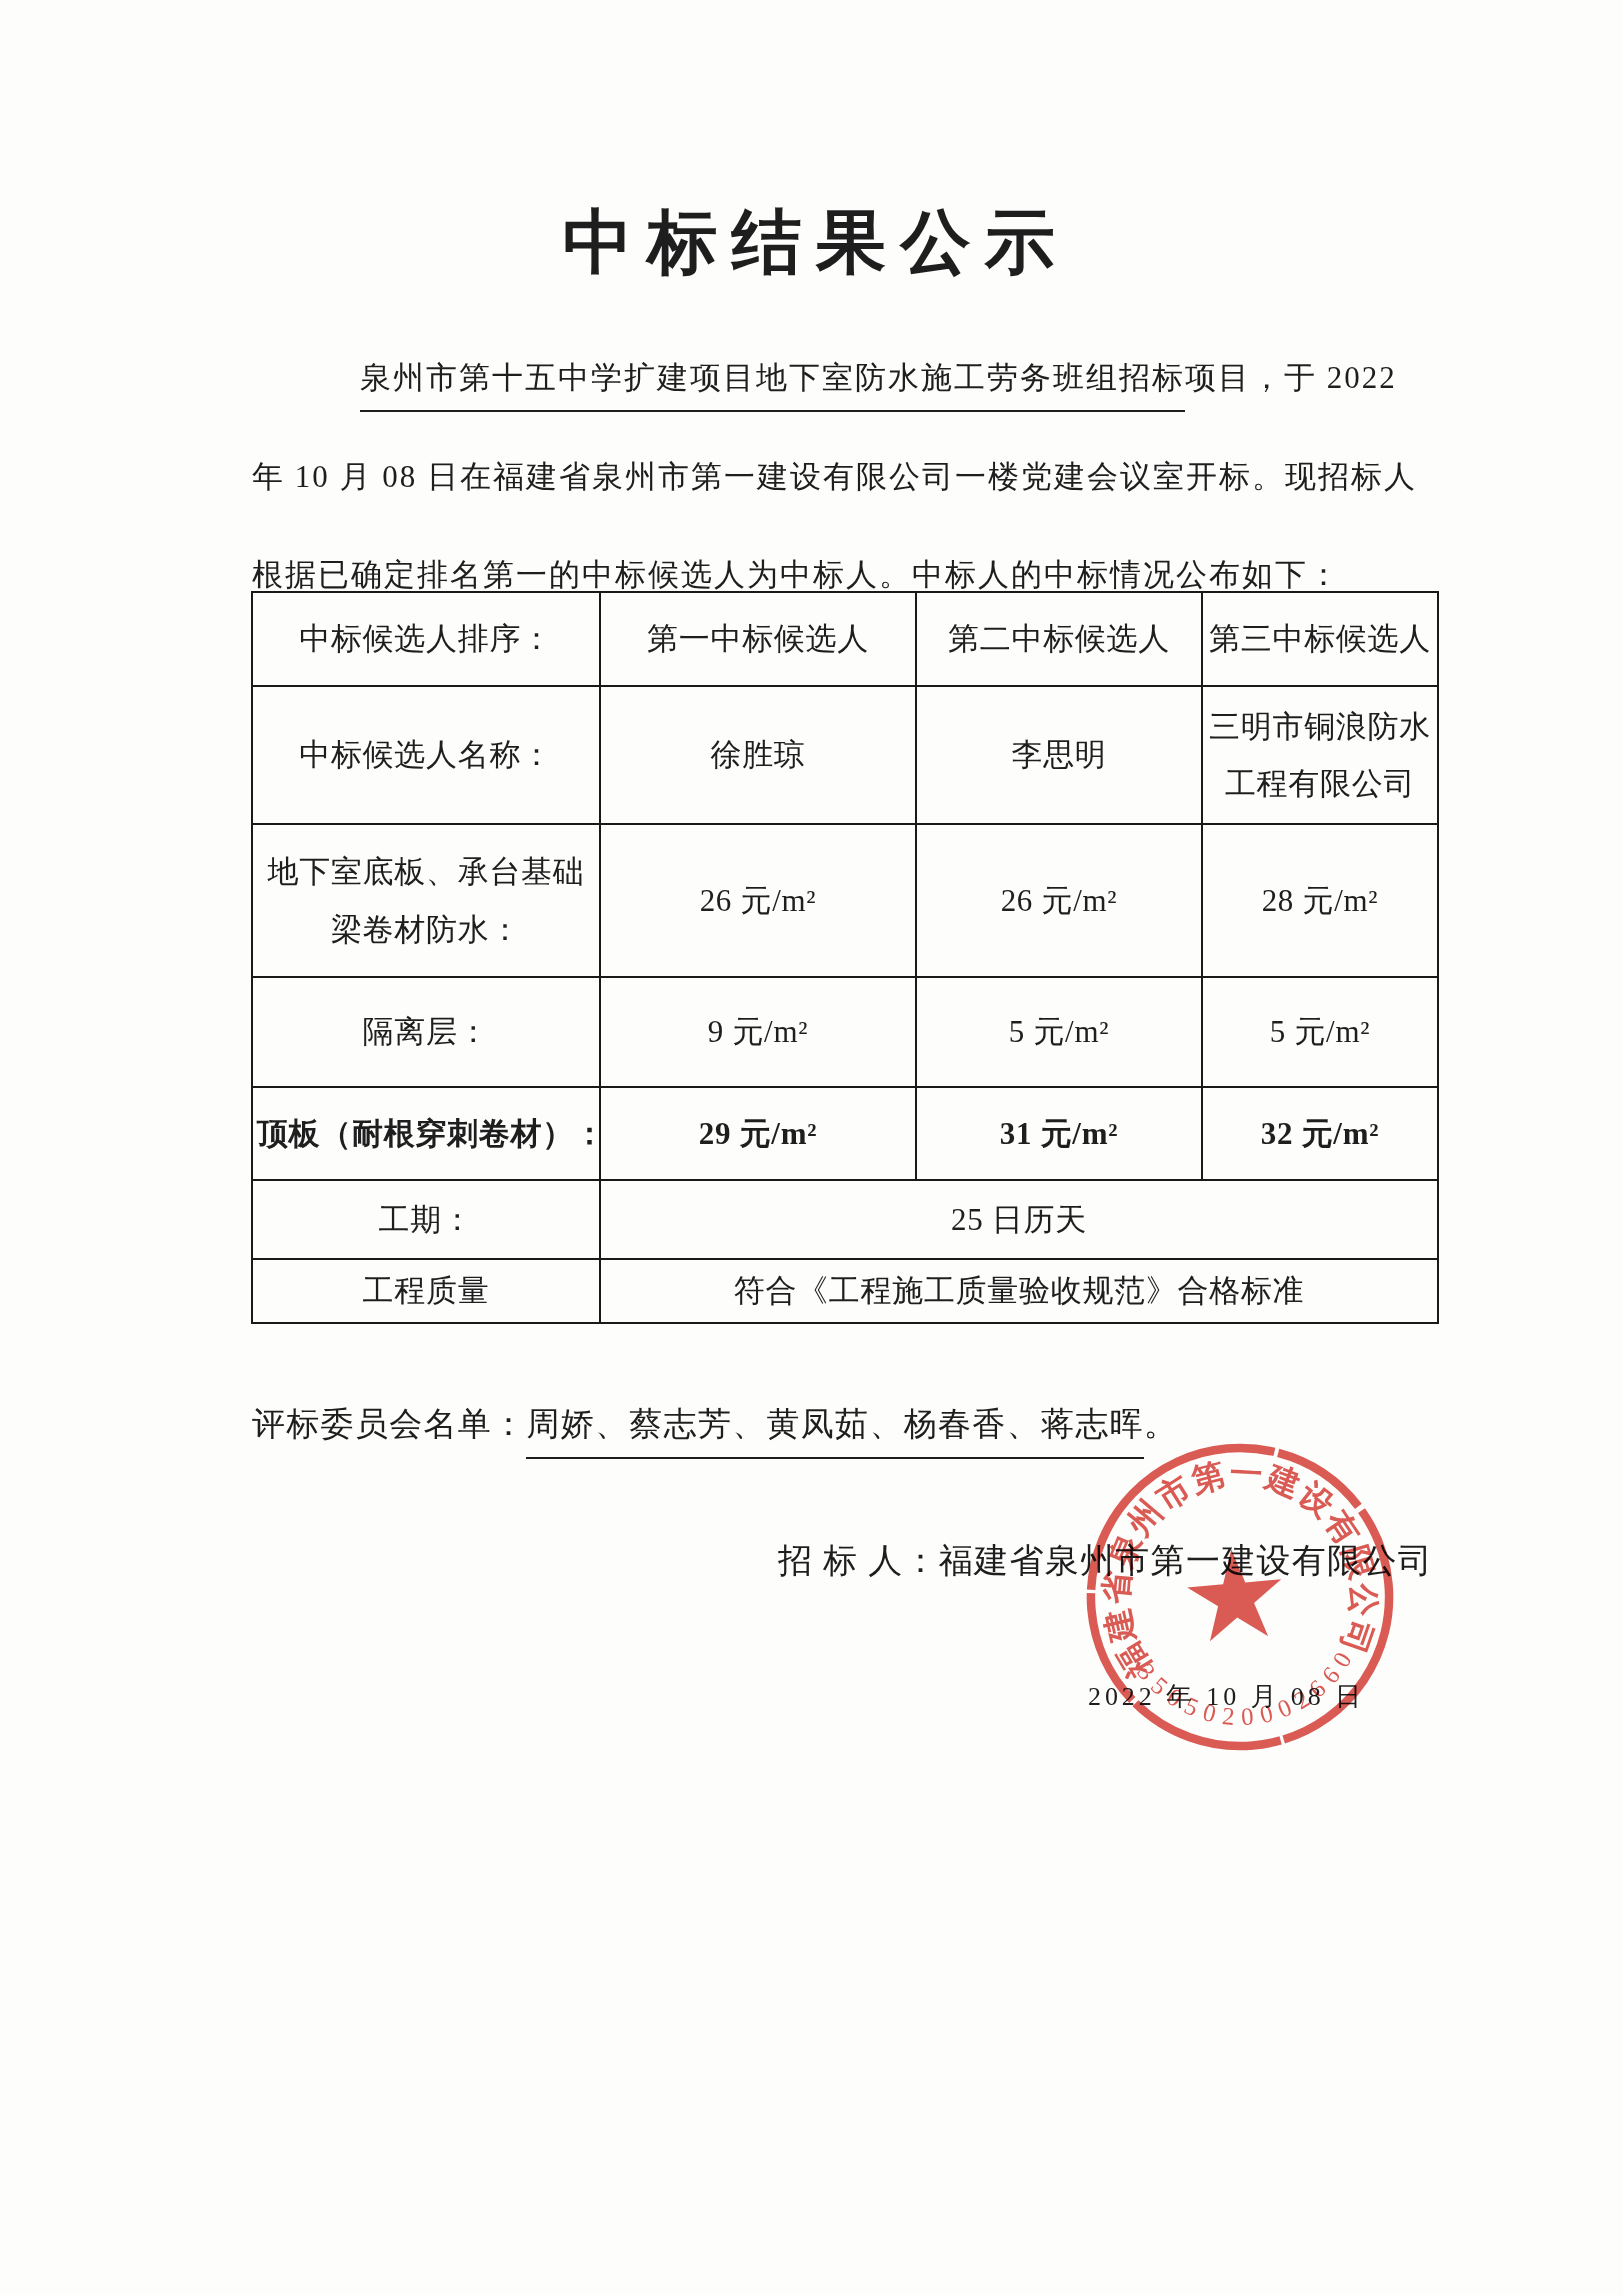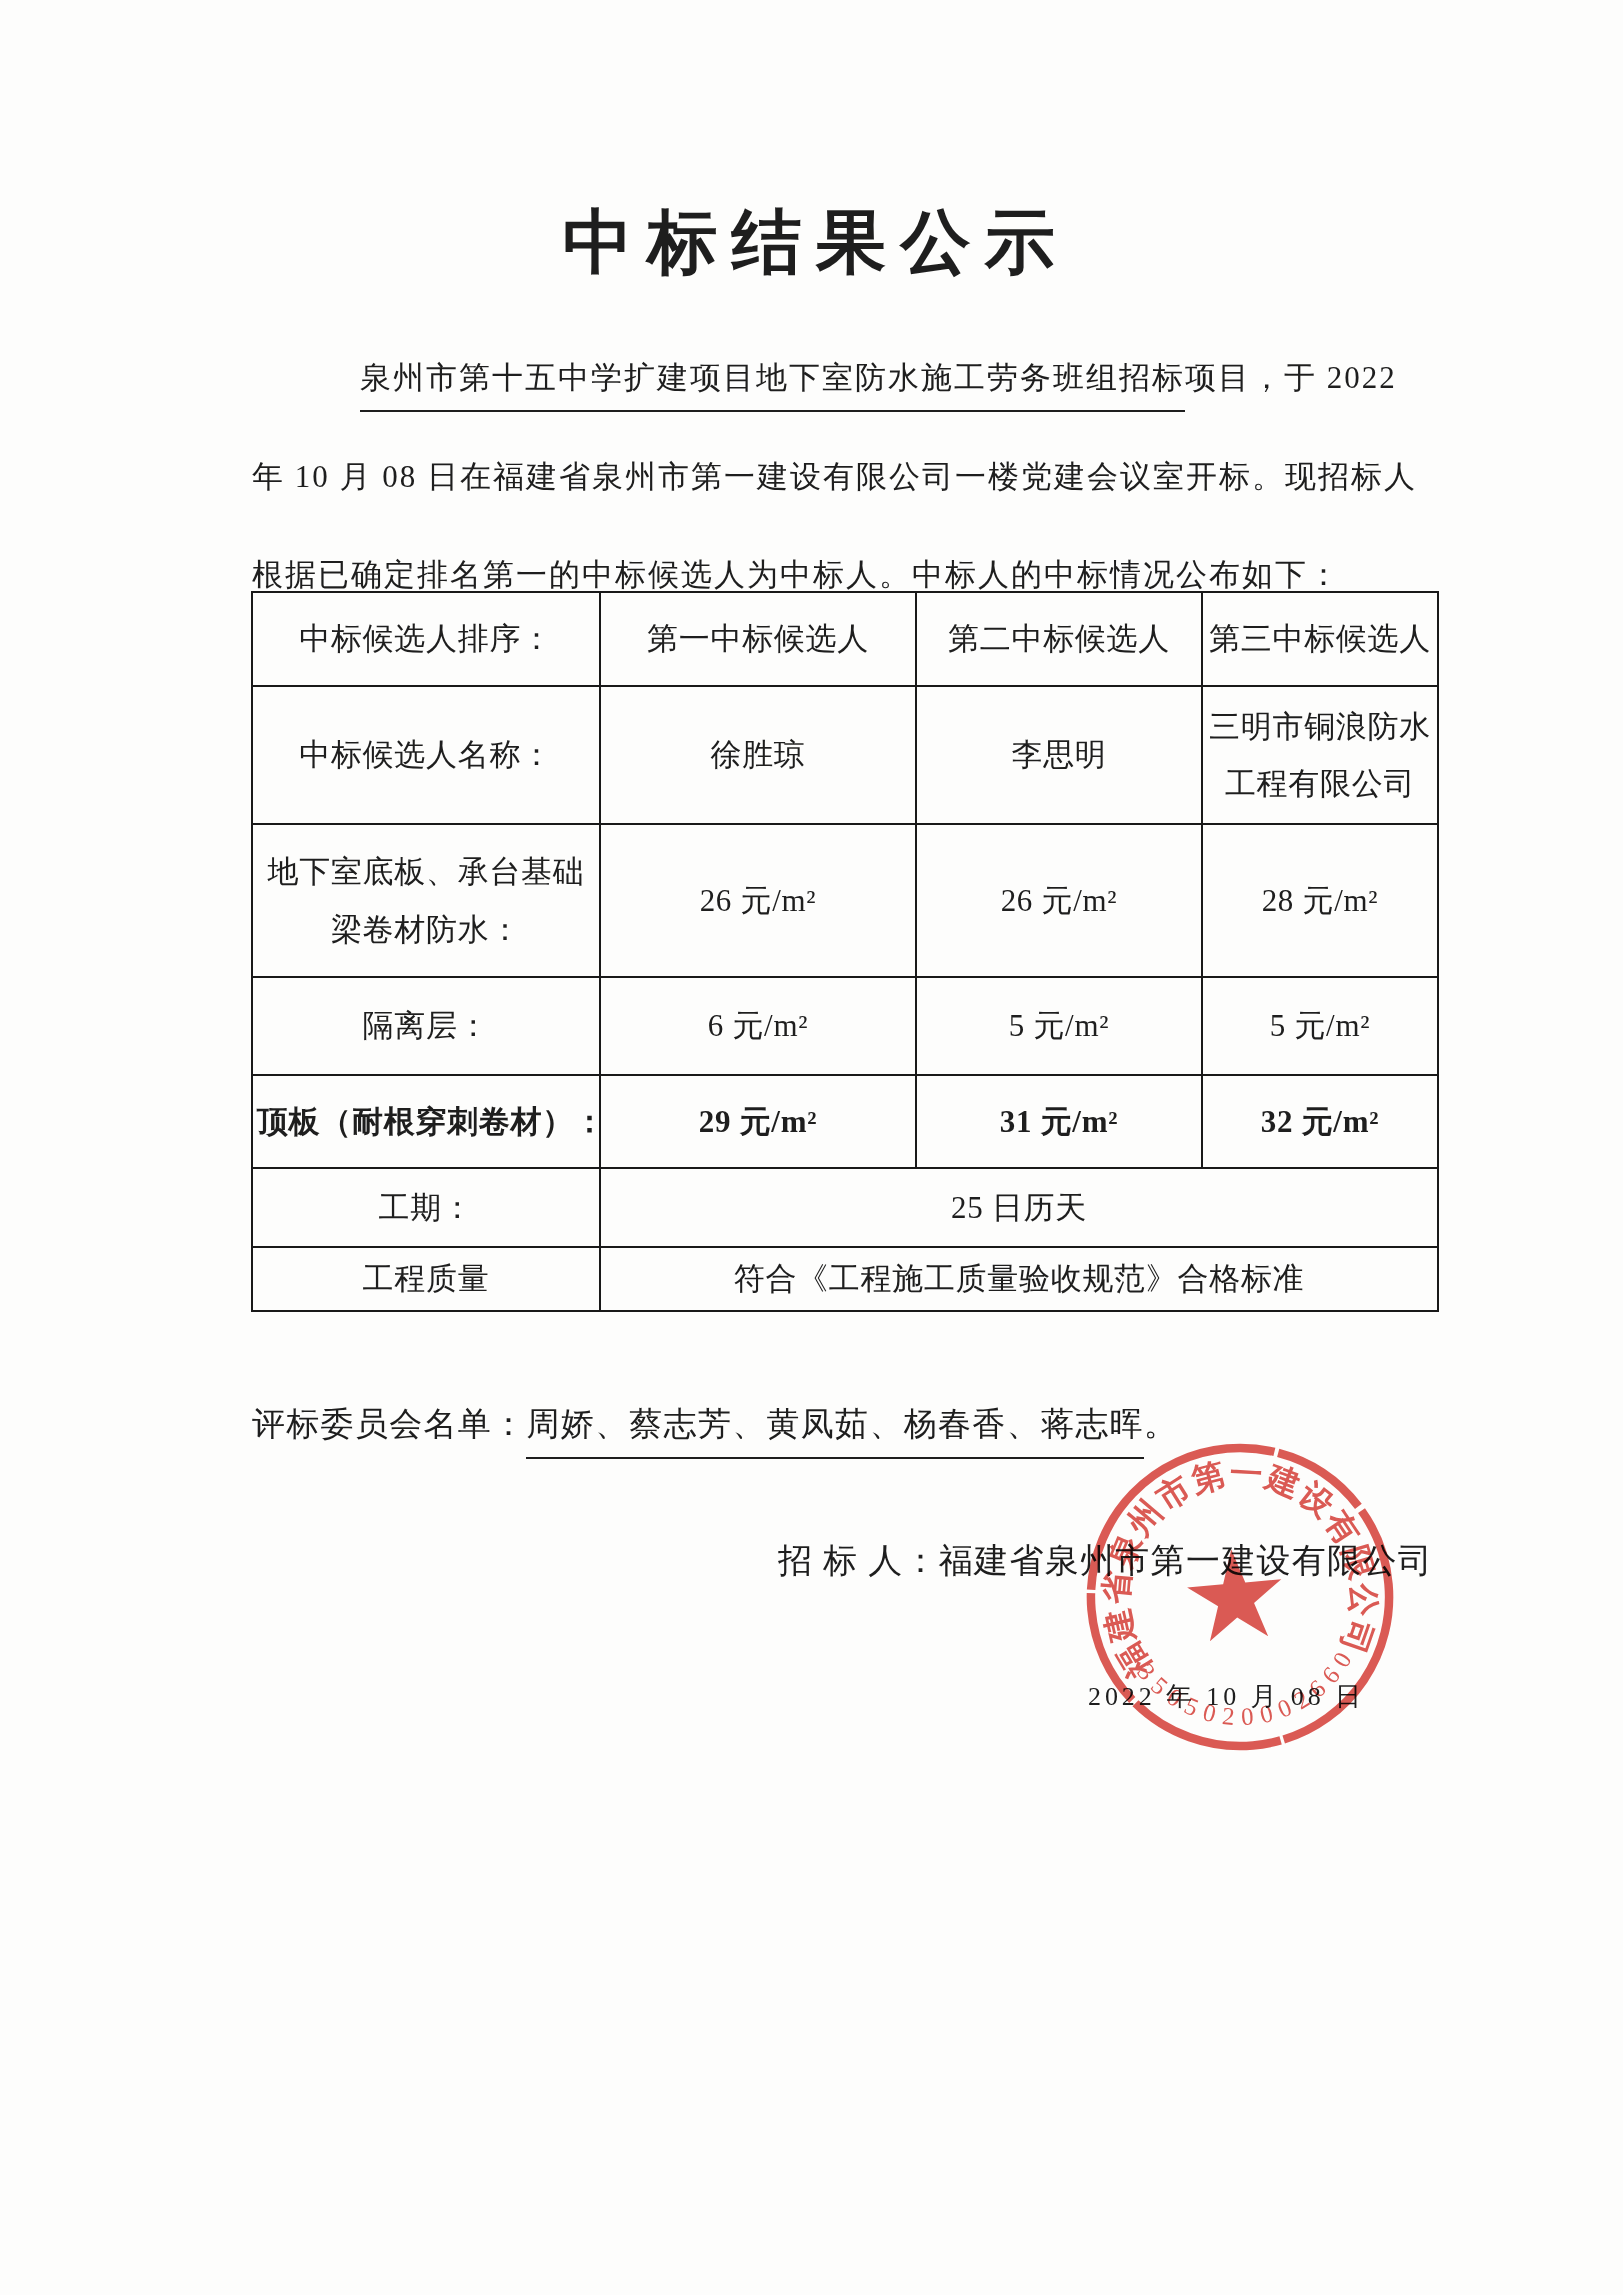--- a/index.html
+++ b/index.html
@@ -55,21 +55,21 @@
     text-align:center;
     vertical-align:middle;
     font-size:31px;
     letter-spacing:0.7px;
     padding:0 3.9px;
     overflow:hidden;
   }
   tr.r1{height:94px;}
   tr.r2{height:138px;}
   tr.r3{height:153px;}
-  tr.r4{height:98px;}
+  tr.r4{height:110px;}
   tr.r5{height:93px;font-weight:bold;}
   tr.r6{height:79px;padding-left:30px;}
   tr.r7{height:64px;}
   .cl{display:block;line-height:1.85;}
   td.tight{font-size:29px;letter-spacing:0;white-space:nowrap;}
 
   
   .committee-line{
     left:252px;top:1402px;
     font-size:33px;letter-spacing:1.3px;white-space:nowrap;
@@ -127,21 +127,21 @@
         <td>
           <span class="cl">地下室底板、承台基础</span>
           <span class="cl">梁卷材防水：</span>
         </td>
         <td>26 元/m²</td>
         <td>26 元/m²</td>
         <td>28 元/m²</td>
       </tr>
       <tr class="r4">
         <td>隔离层：</td>
-        <td>6 元/m²</td>
+        <td>9 元/m²</td>
         <td>5 元/m²</td>
         <td>5 元/m²</td>
       </tr>
       <tr class="r5">
         <td class="tight">顶板（耐根穿刺卷材）：</td>
         <td>29 元/m²</td>
         <td>31 元/m²</td>
         <td>32 元/m²</td>
       </tr>
       <tr class="r6">

